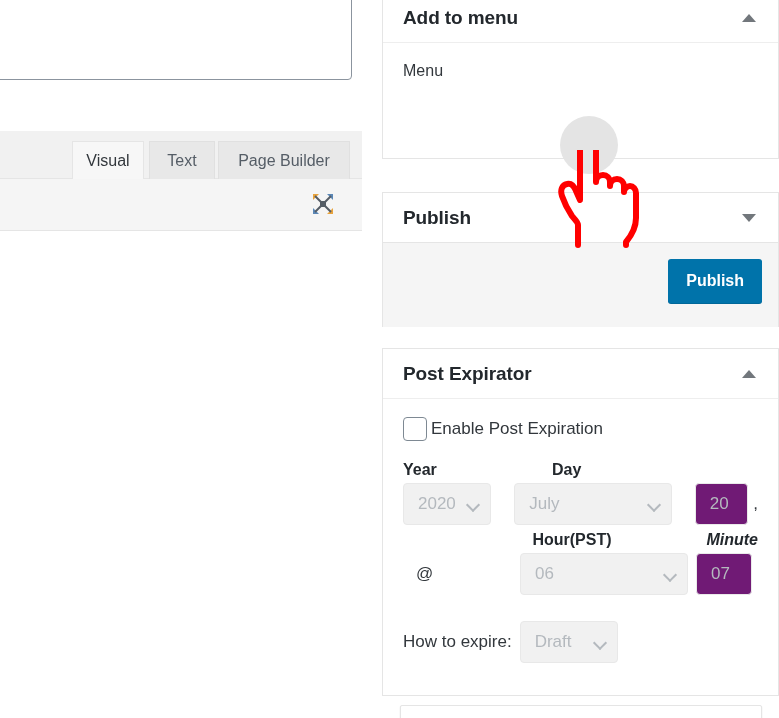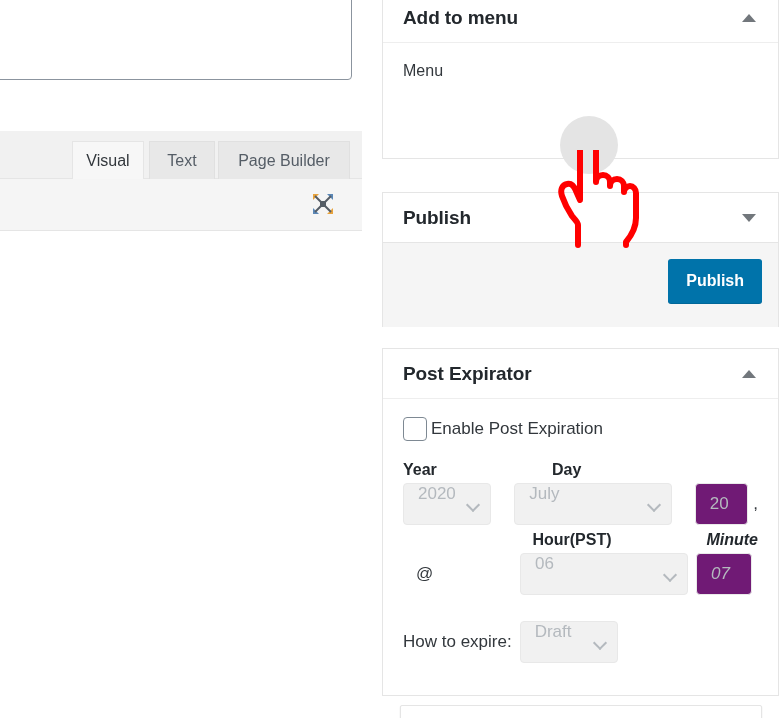--- a/index.html
+++ b/index.html
@@ -185,21 +185,21 @@
   .field-row{
     display:flex;align-items:center;
     margin-bottom:6px;
   }
   .disabled-select{
     height:42px;
     background:#f1f1f1;
     border:1px solid #e8e8e8;
     border-radius:4px;
     box-sizing:border-box;
-    display:flex;align-items:flex-start;
+    display:flex;align-items:center;
     position:relative;
     color:#b4b9be;
     font-size:17px;
     cursor:default;
   }
   .disabled-select .val{padding-left:14px;}
   .disabled-select .sel-chevron{
     border-right-color:#b4b9be;
     border-bottom-color:#b4b9be;
     width:10px;height:10px;
@@ -218,21 +218,21 @@
   #year-select{width:94px;}
   #month-select{width:168px;margin-left:23px;}
   #day-input{width:56px;margin-left:23px;}
   #comma{font-size:17px;color:#32373c;margin-left:5px;}
   #at-symbol{
     font-size:17px;color:#32373c;
     width:94px;text-align:left;padding-left:13px;
     box-sizing:border-box;
   }
   #hour-select{width:168px;margin-left:23px;}
-  #minute-input{width:56px;margin-left:8px;font-style:italic;}
+  #minute-input{width:56px;margin-left:8px;}
   #how-to-expire-row{
     display:flex;align-items:center;
     margin-top:26px;
   }
   #how-to-expire-label{font-size:17px;color:#32373c;}
   #how-to-expire-select{
     width:98px;margin-left:8px;
   }
 
   

